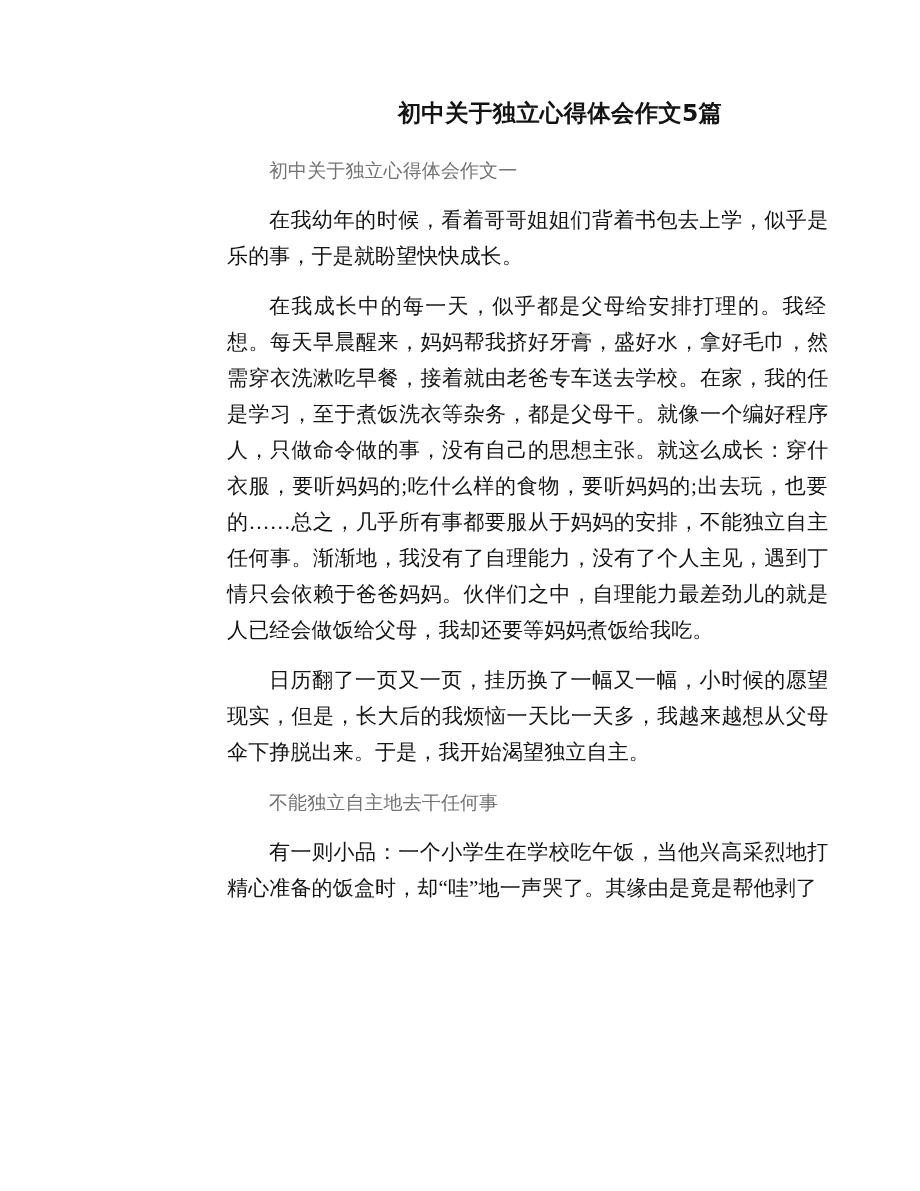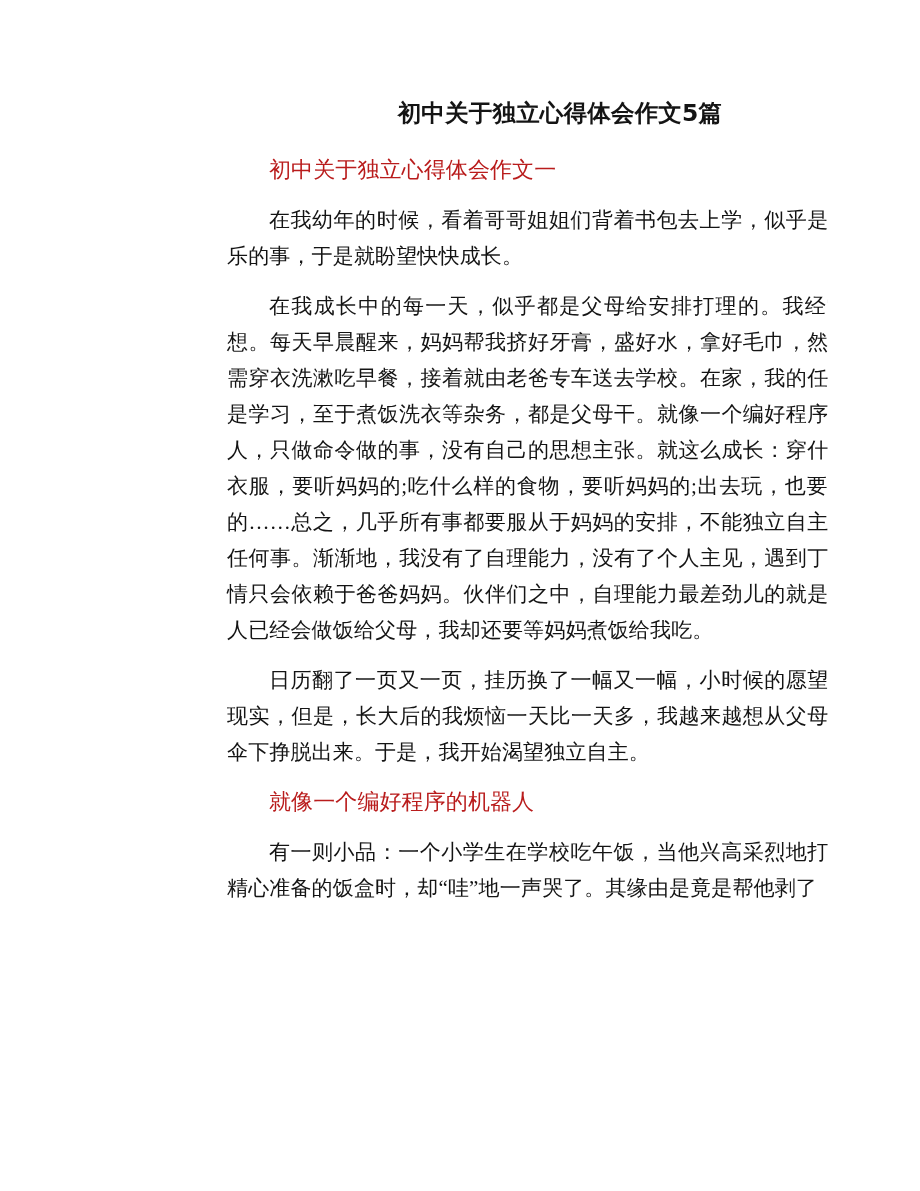--- a/index.html
+++ b/index.html
@@ -28,24 +28,24 @@
   .doc-title {
     font-size: 23.5px;
     line-height: 34px;
     text-align: center;
     letter-spacing: 0.2px;
     color: #141414;
     margin: 0 0 22px 0;
     white-space: nowrap;
   }
   .section-heading {
-    font-size: 22px;
+    font-size: 19px;
     line-height: 36px;
     text-indent: 42px;
-    color: #b91c1c;
+    color: #737373;
     margin: 0 0 14px 0;
     letter-spacing: 0.1px;
   }
   .para {
     font-size: 21px;
     line-height: 36px;
     text-align: justify;
     text-align-last: left;
     text-indent: 42px;
     color: #141414;
@@ -69,18 +69,18 @@
     <p class="section-heading">初中关于独立心得体会作文一</p>
 
     <p class="para">在我幼年的时候，看着哥哥姐姐们背着书包去上学，似乎是件很快乐的事，于是就盼望快快成长。</p>
 
     <p class="para">在我成长中的每一天，似乎都是父母给安排打理的。我经常这么想。每天早晨醒来，妈妈帮我挤好牙膏，盛好水，拿好毛巾，然后我只需穿衣洗漱吃早餐，接着就由老爸专车送去学校。在家，我的任务就只是学习，至于煮饭洗衣等杂务，都是父母干。就像一个编好程序的机器人，只做命令做的事，没有自己的思想主张。就这么成长：穿什么样的衣服，要听妈妈的;吃什么样的食物，要听妈妈的;出去玩，也要听妈妈的……总之，几乎所有事都要服从于妈妈的安排，不能独立自主地去干任何事。渐渐地，我没有了自理能力，没有了个人主见，遇到丁点儿事情只会依赖于爸爸妈妈。伙伴们之中，自理能力最差劲儿的就是我，别人已经会做饭给父母，我却还要等妈妈煮饭给我吃。</p>
 
     <p class="para">日历翻了一页又一页，挂历换了一幅又一幅，小时候的愿望已成为现实，但是，长大后的我烦恼一天比一天多，我越来越想从父母的庇护伞下挣脱出来。于是，我开始渴望独立自主。</p>
 
 
 
-    <p class="section-heading">就像一个编好程序的机器人</p>
+    <p class="section-heading">不能独立自主地去干任何事</p>
 
     <p class="para">有一则小品：一个小学生在学校吃午饭，当他兴高采烈地打开妈妈精心准备的饭盒时，却“哇”地一声哭了。其缘由是竟是帮他剥了</p>
 
   </div>
 </div>
 
 </body></html>

